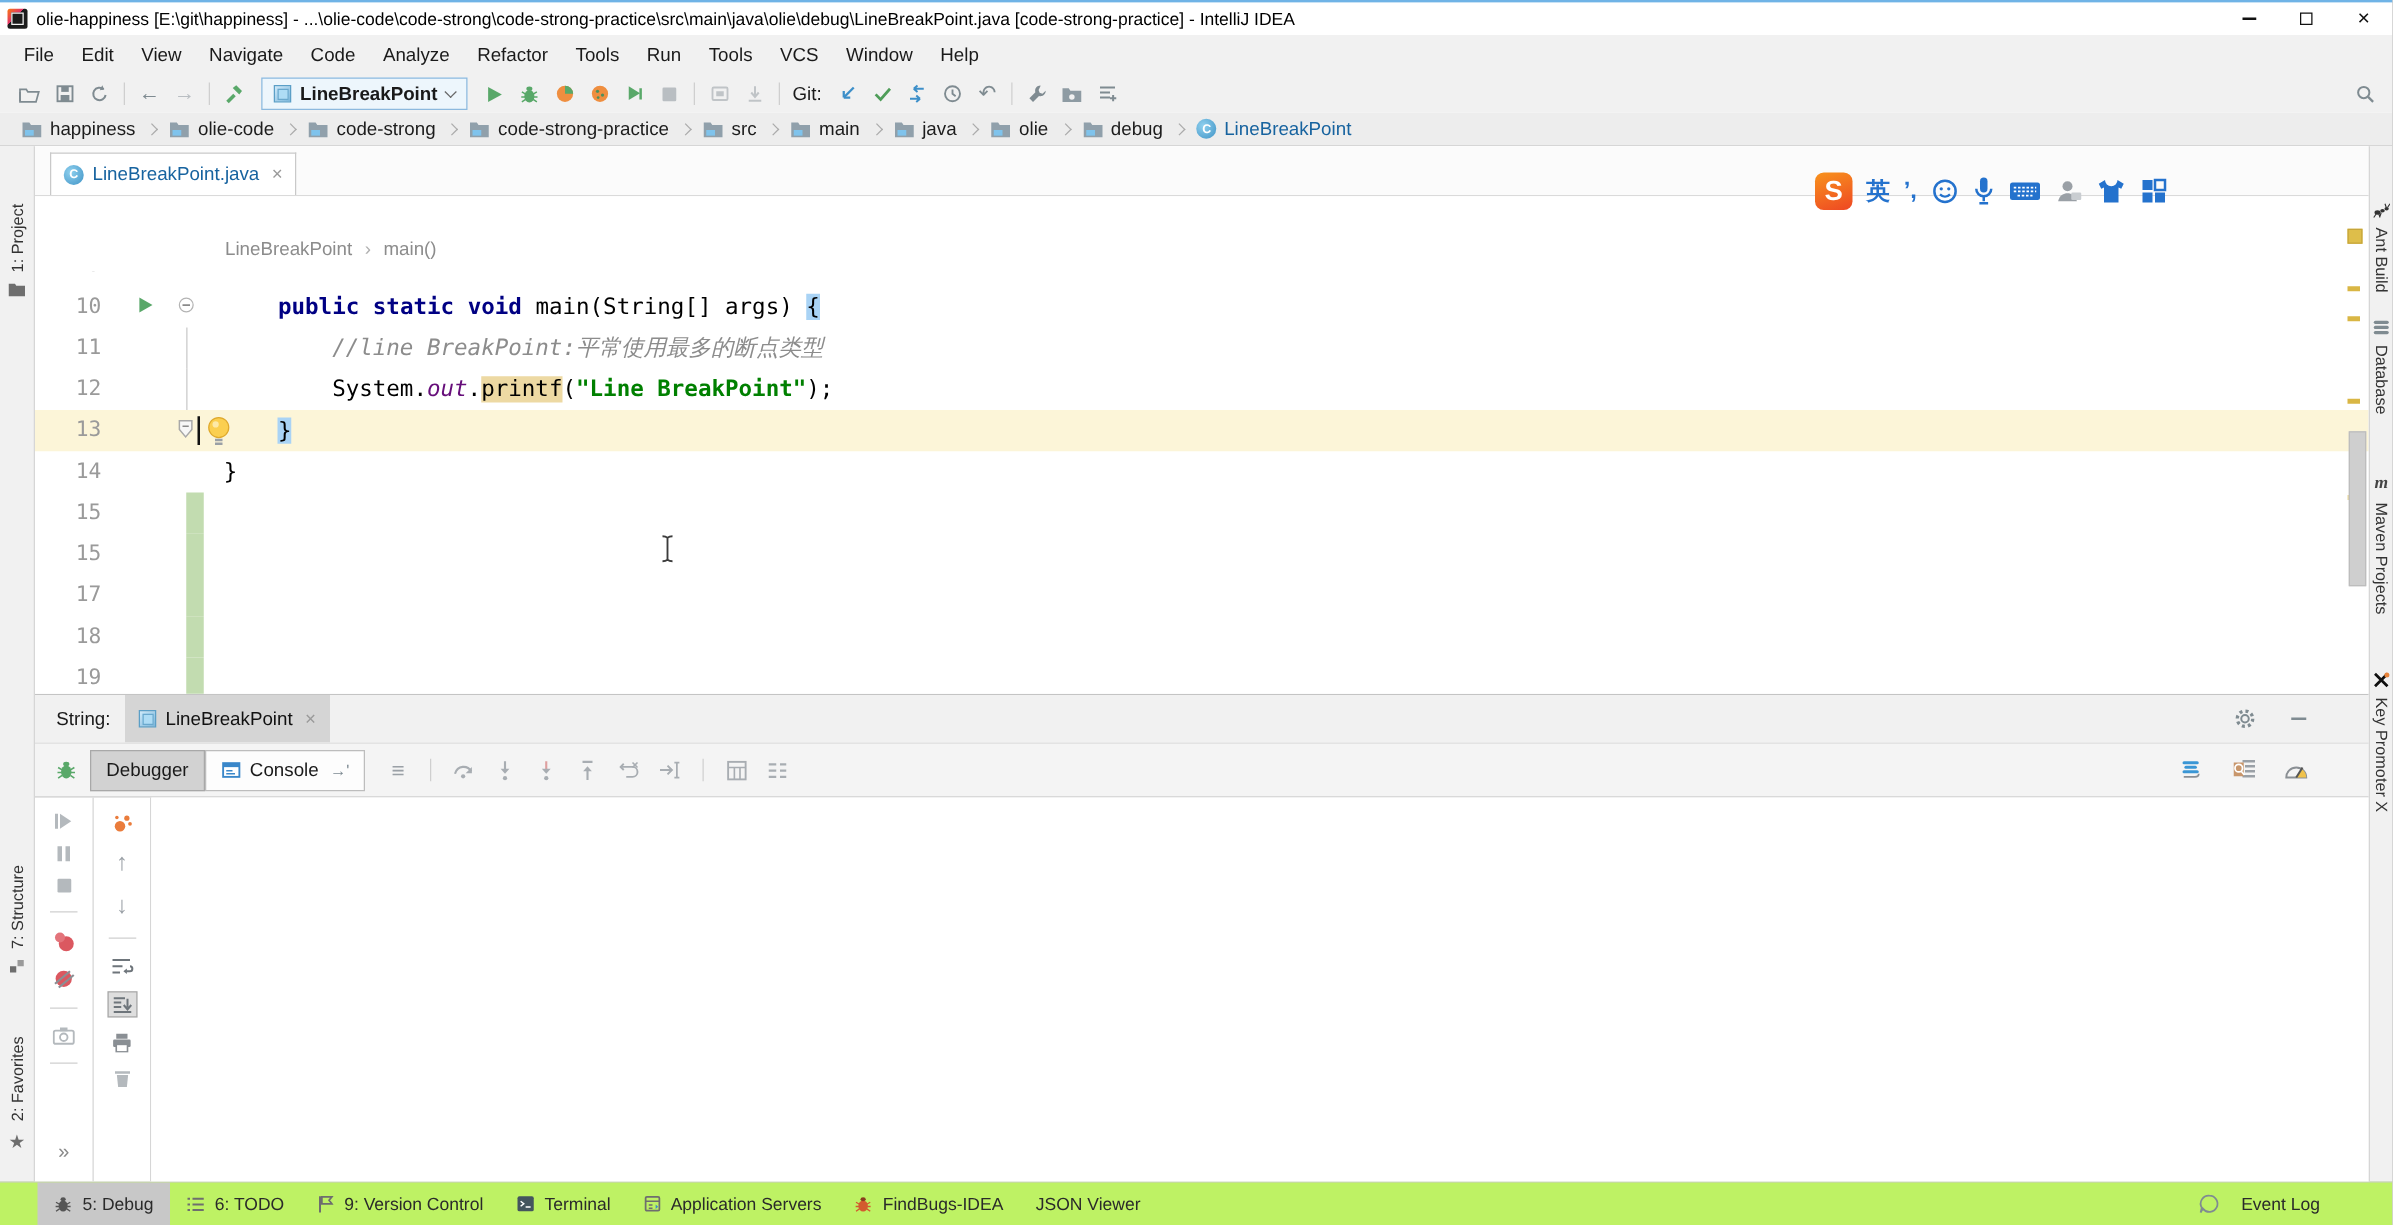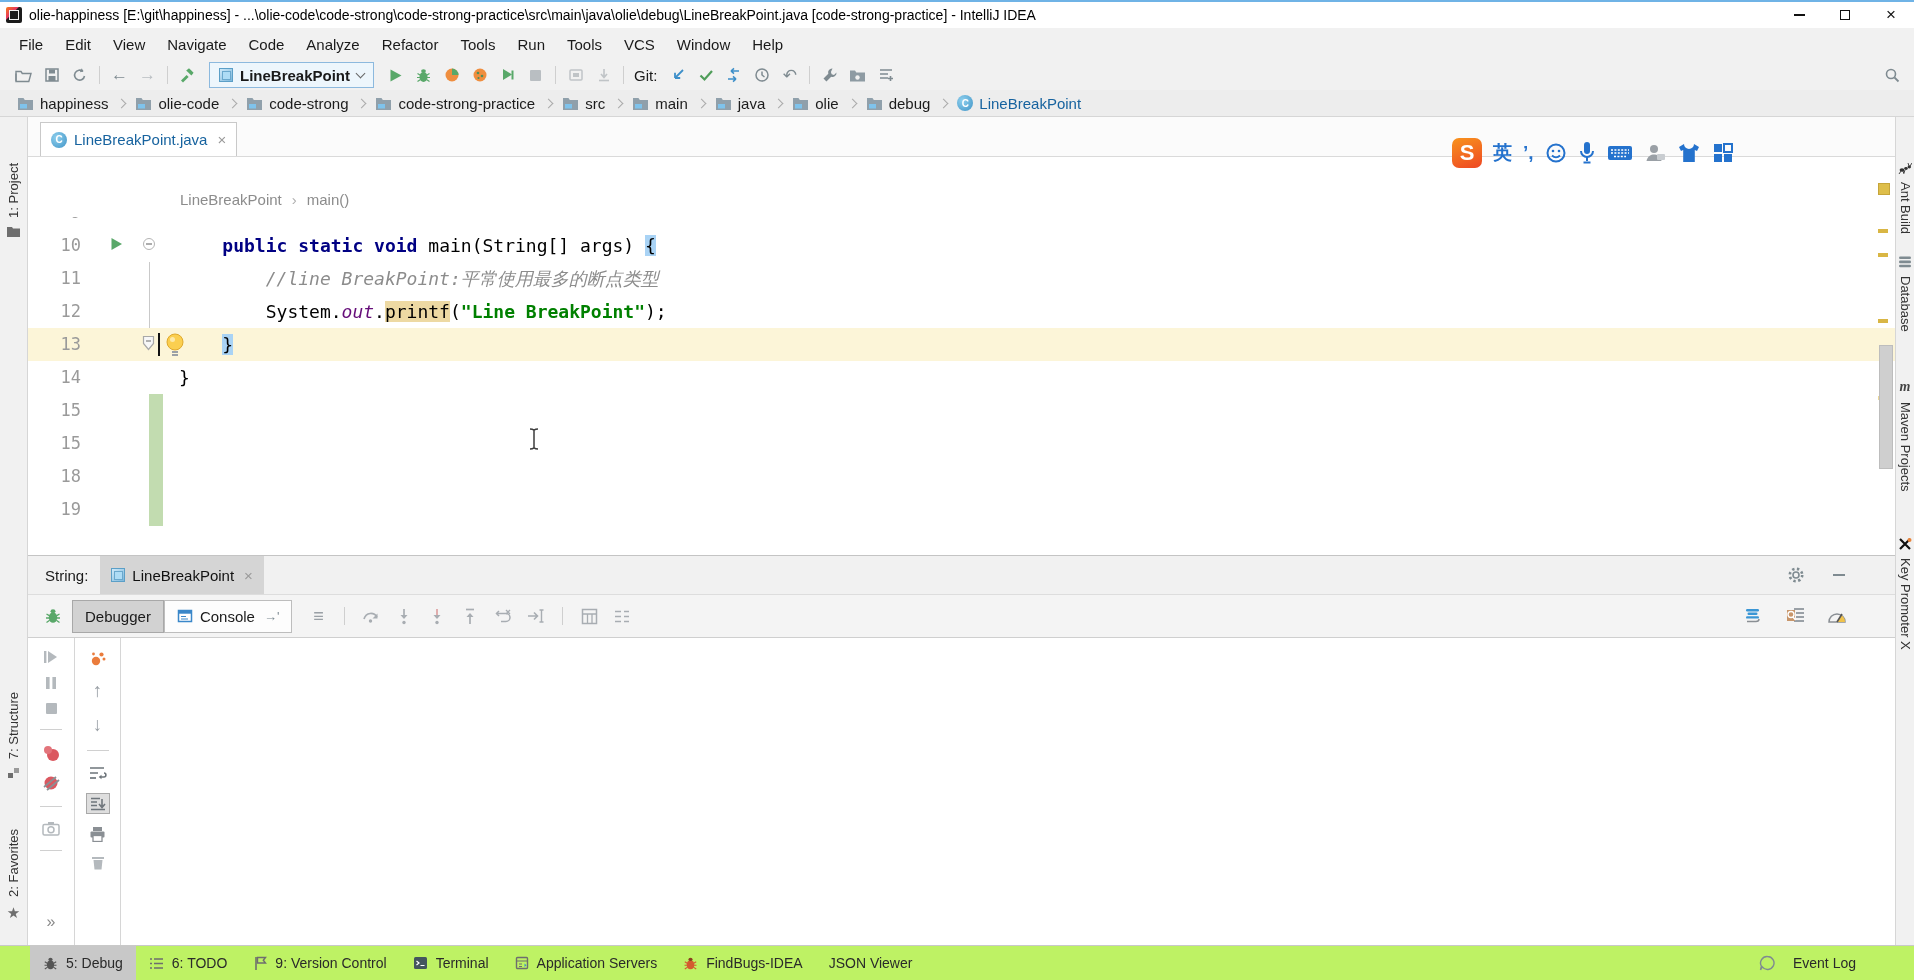--- a/index.html
+++ b/index.html
@@ -492,20 +492,26 @@
             <div class="chb changed"></div>
             <div class="ctext"></div>
           </div>
           <div class="cline">
             <div class="gut">15</div>
             <div class="gspace"></div>
             <div class="chb changed"></div>
             <div class="ctext"></div>
           </div>
           <div class="cline">
+            <div class="gut">17</div>
+            <div class="gspace"></div>
+            <div class="chb changed"></div>
+            <div class="ctext"></div>
+          </div>
+          <div class="cline">
             <div class="gut">18</div>
             <div class="gspace"></div>
             <div class="chb changed"></div>
             <div class="ctext"></div>
           </div>
           <div class="cline">
             <div class="gut">19</div>
             <div class="gspace"></div>
             <div class="chb changed"></div>
             <div class="ctext"></div>

